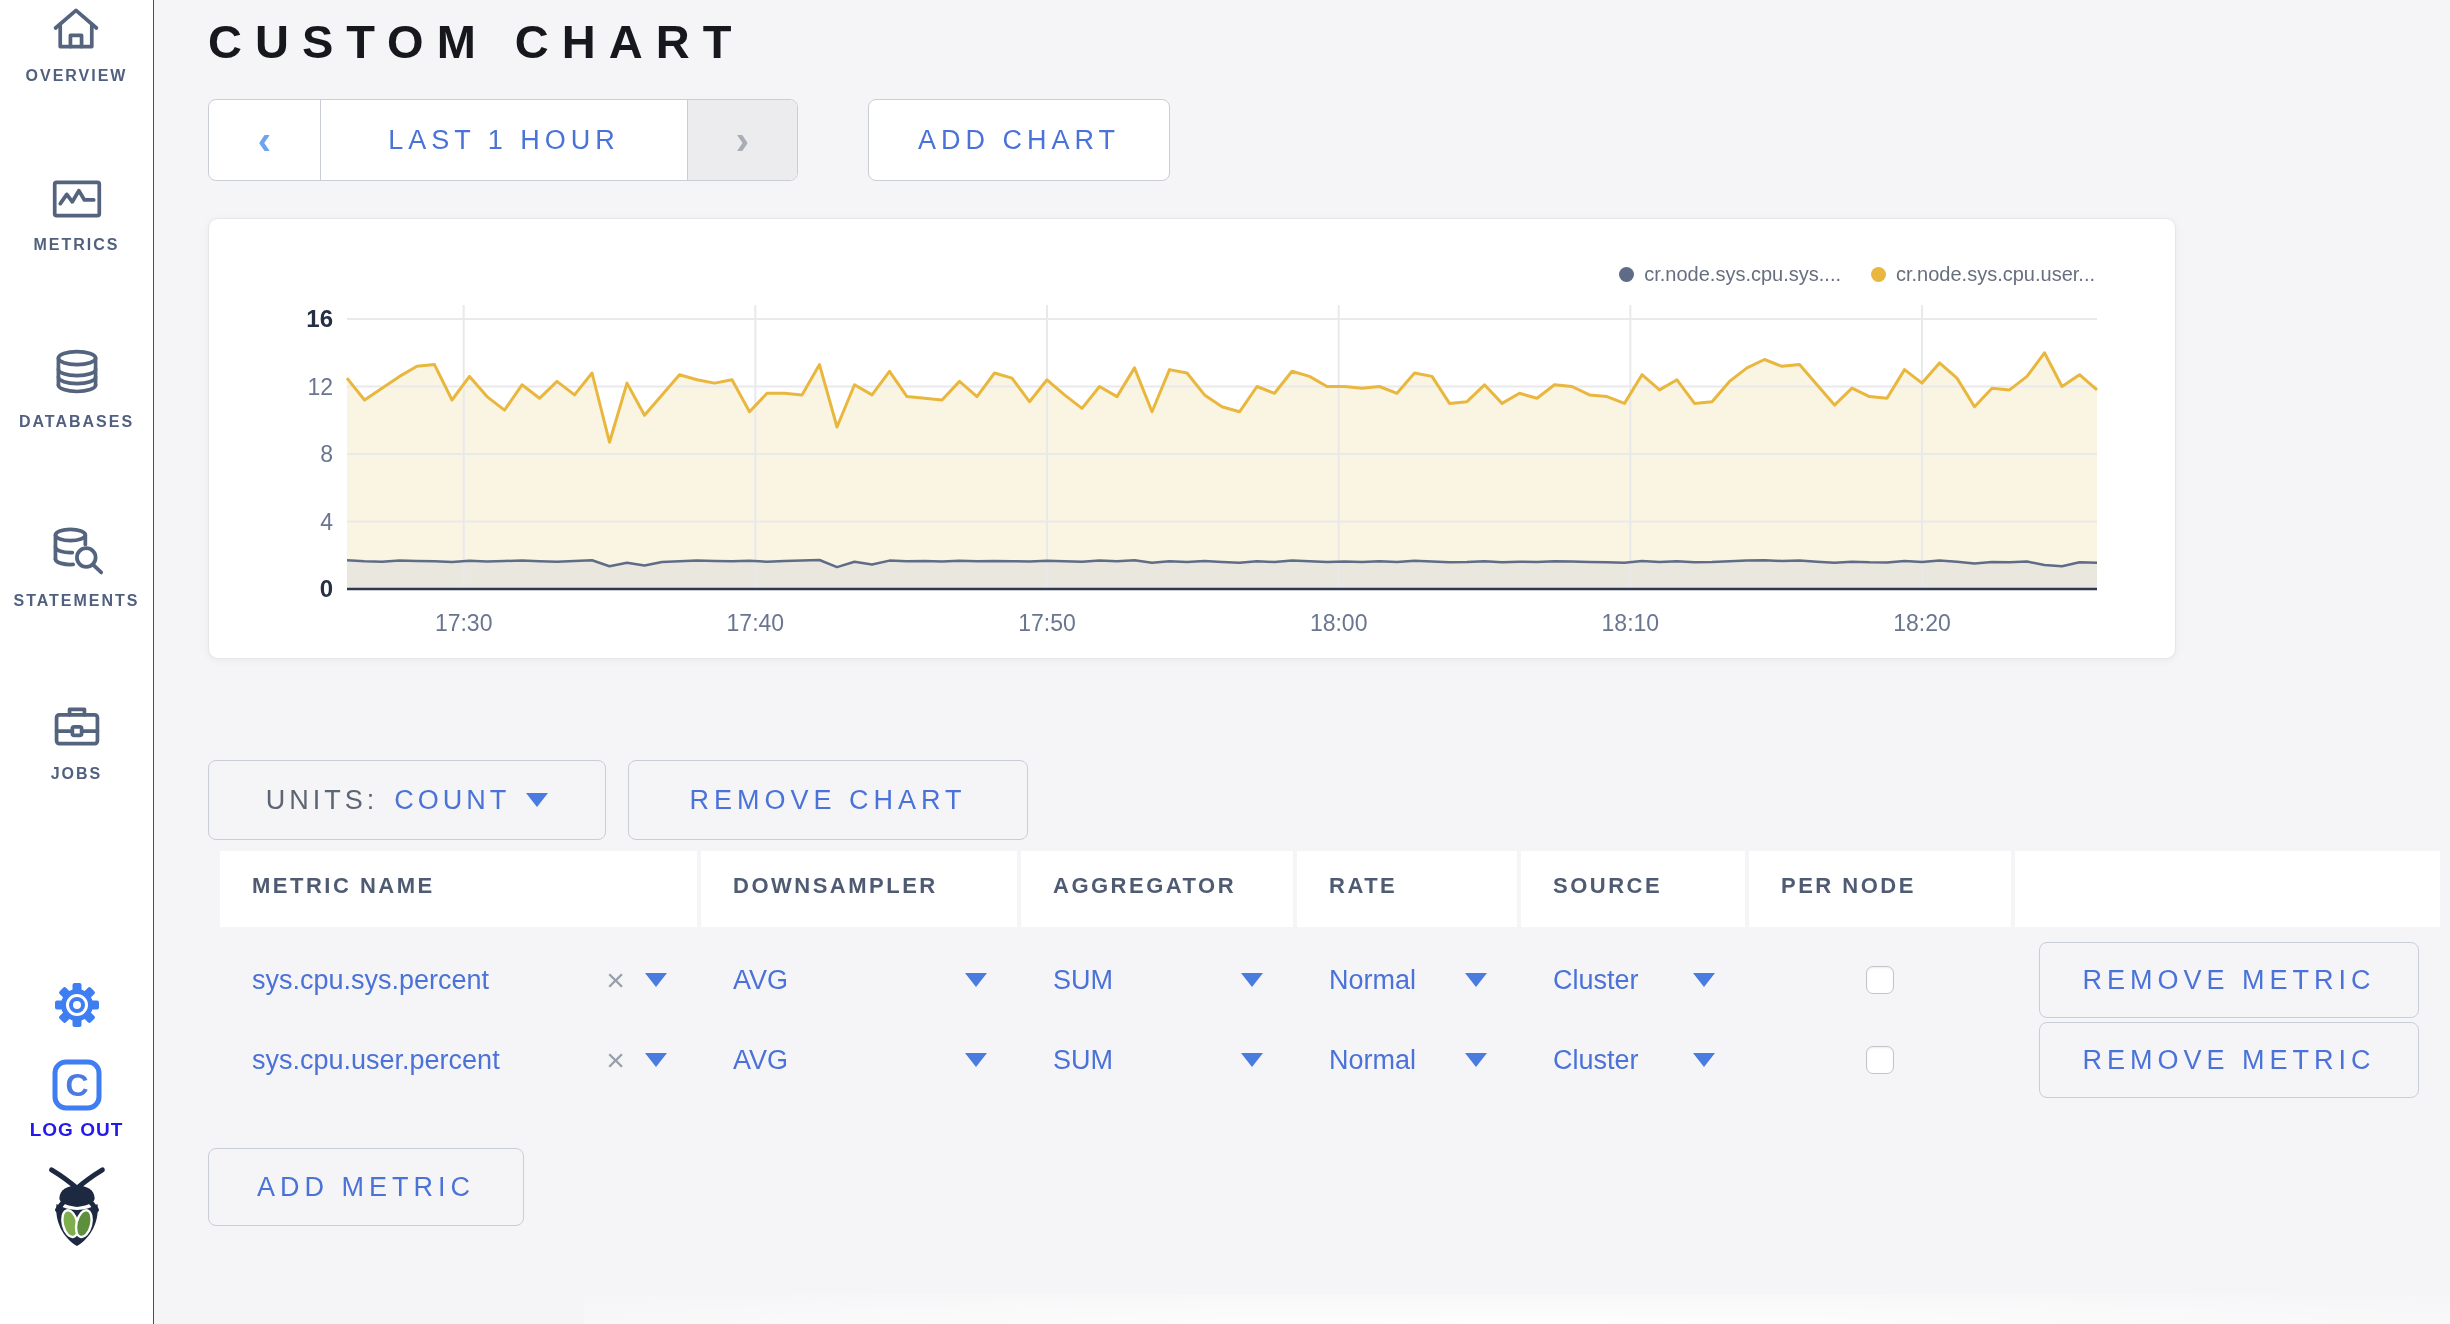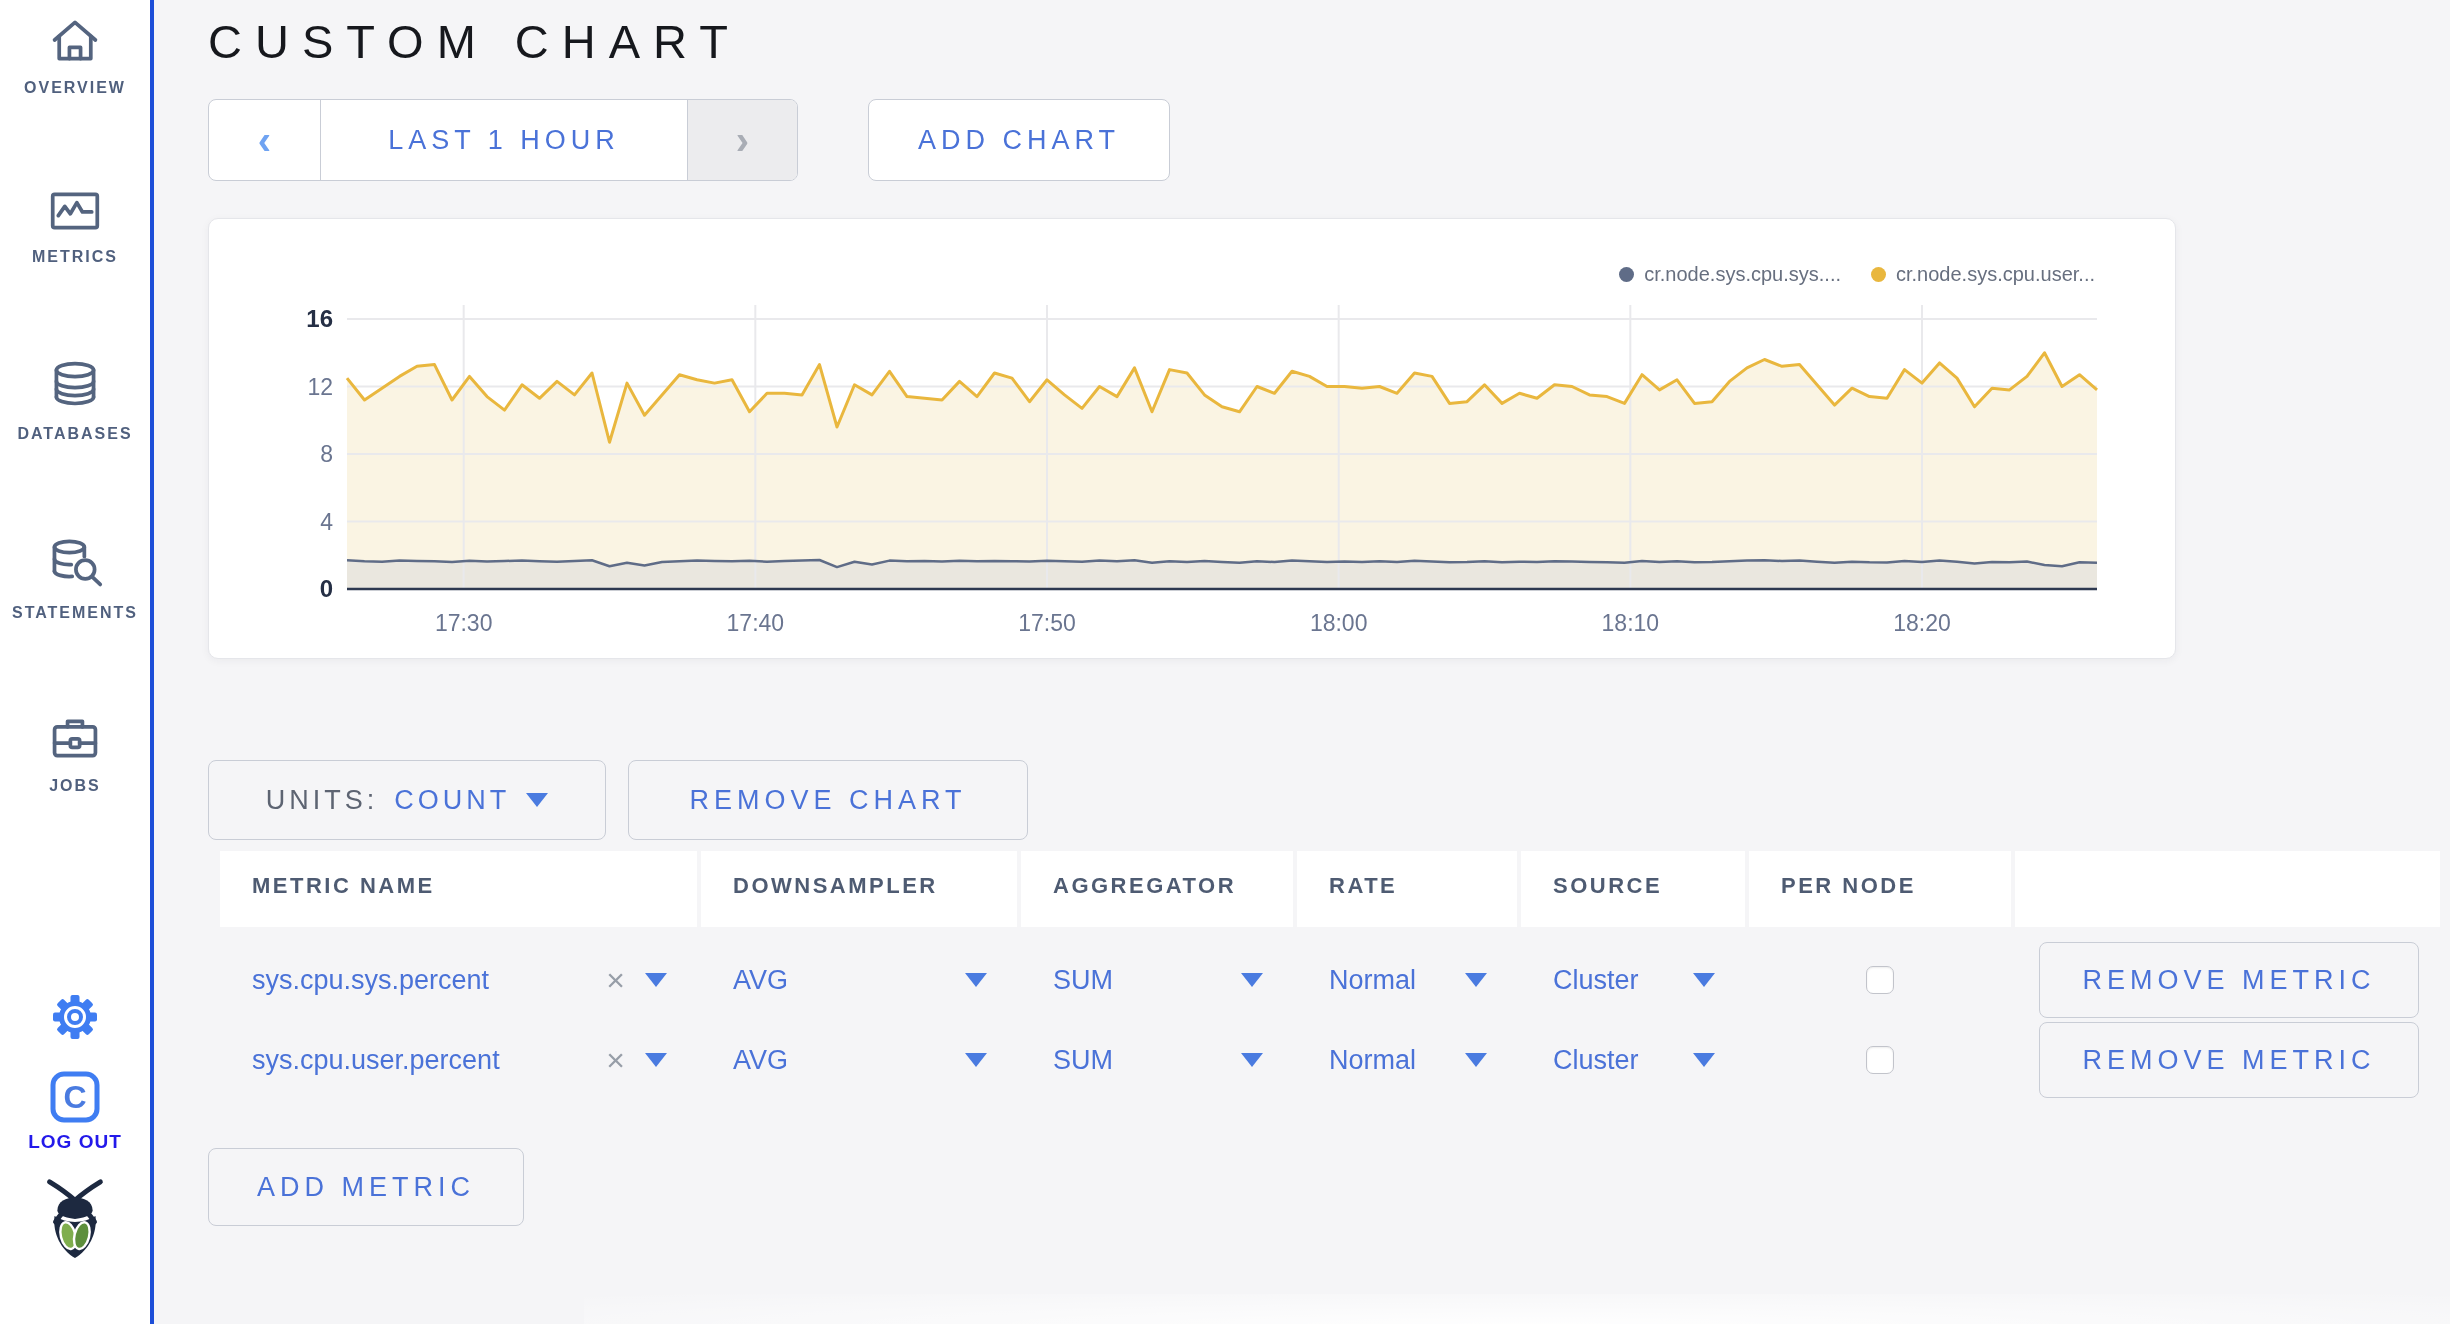--- a/index.html
+++ b/index.html
@@ -1,33 +1,33 @@
 <!DOCTYPE html>
 <html><head>
 <meta charset="utf-8">
 <style>
   * { margin:0; padding:0; box-sizing:border-box; }
   html,body { width:2450px; height:1324px; overflow:hidden; }
   body { font-family:"Liberation Sans", sans-serif; background:#f5f5f7; }
   .app { display:flex; width:2450px; height:1324px; }
 
   
-  .sidebar { width:154px; background:#ffffff; border-right:4px solid #1d4ed8;
-             display:flex; flex-direction:column; align-items:center; padding-top:16px; flex:0 0 154px; }
+  .sidebar { width:154px; background:#ffffff; border-right:1px solid #1d4ed8;
+             display:flex; flex-direction:column; align-items:center; padding-top:4px; flex:0 0 154px; }
   .nav-item { display:flex; flex-direction:column; align-items:center; margin-bottom:92px; cursor:pointer; }
   .nav-item svg { display:block; }
   .nav-label { margin-top:15px; font-size:16px; font-weight:700; letter-spacing:2px; color:#50607e; }
   .gear-wrap { margin-top:104px; }
   .logout-wrap { display:flex; flex-direction:column; align-items:center; margin-top:24px; }
   .logout-label { margin-top:6px; font-size:19px; font-weight:800; letter-spacing:1px; color:#2319ea; }
   .bug-wrap { margin-top:24px; }
 
   
   .content { flex:1; padding:10px 0 0 54px; position:relative; }
-  .page-title { font-size:47px; font-weight:400; letter-spacing:13px; color:#16181d; margin-top:4px; }
+  .page-title { font-size:47px; font-weight:700; letter-spacing:13px; color:#16181d; margin-top:4px; }
 
   .toolbar { display:flex; align-items:center; margin-top:30px; gap:70px; }
   .timesel { display:flex; height:82px; border:1.5px solid #c9cdd6; border-radius:8px; overflow:hidden; background:#fff; }
   .timesel .seg { display:flex; align-items:center; justify-content:center; cursor:pointer; }
   .seg-prev { width:112px; border-right:1.5px solid #c9cdd6; }
   .seg-label { width:366px; font-size:27px; letter-spacing:5px; color:#4a72d8; font-weight:500; }
   .seg-next { width:110px; border-left:1.5px solid #c9cdd6; background:#ececee; }
   .chev { font-size:40px; font-weight:700; line-height:1; }
   .chev-left { color:#6fa3f2; }
   .chev-right { color:#a9adb5; }

